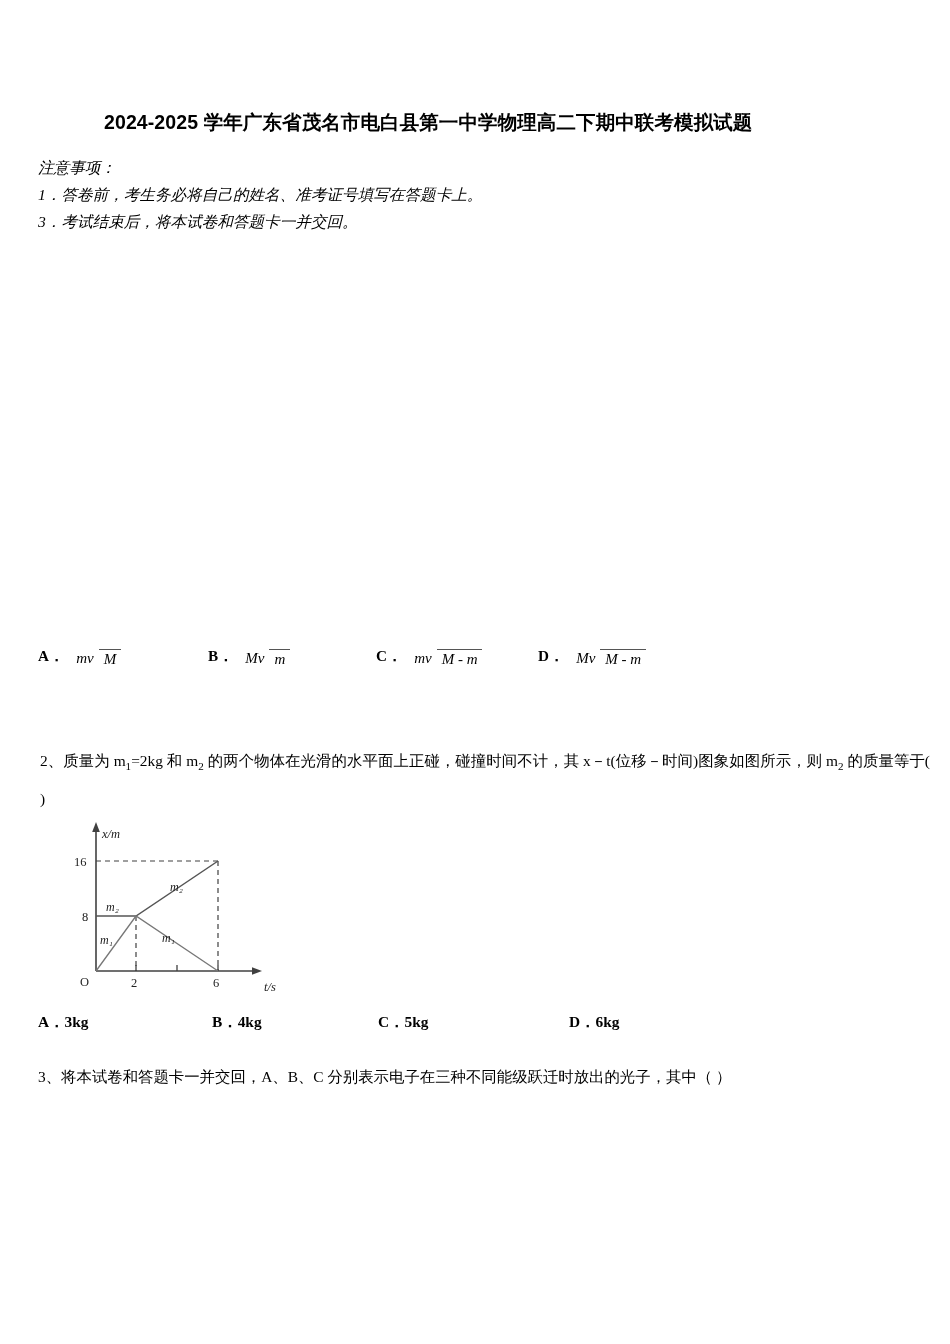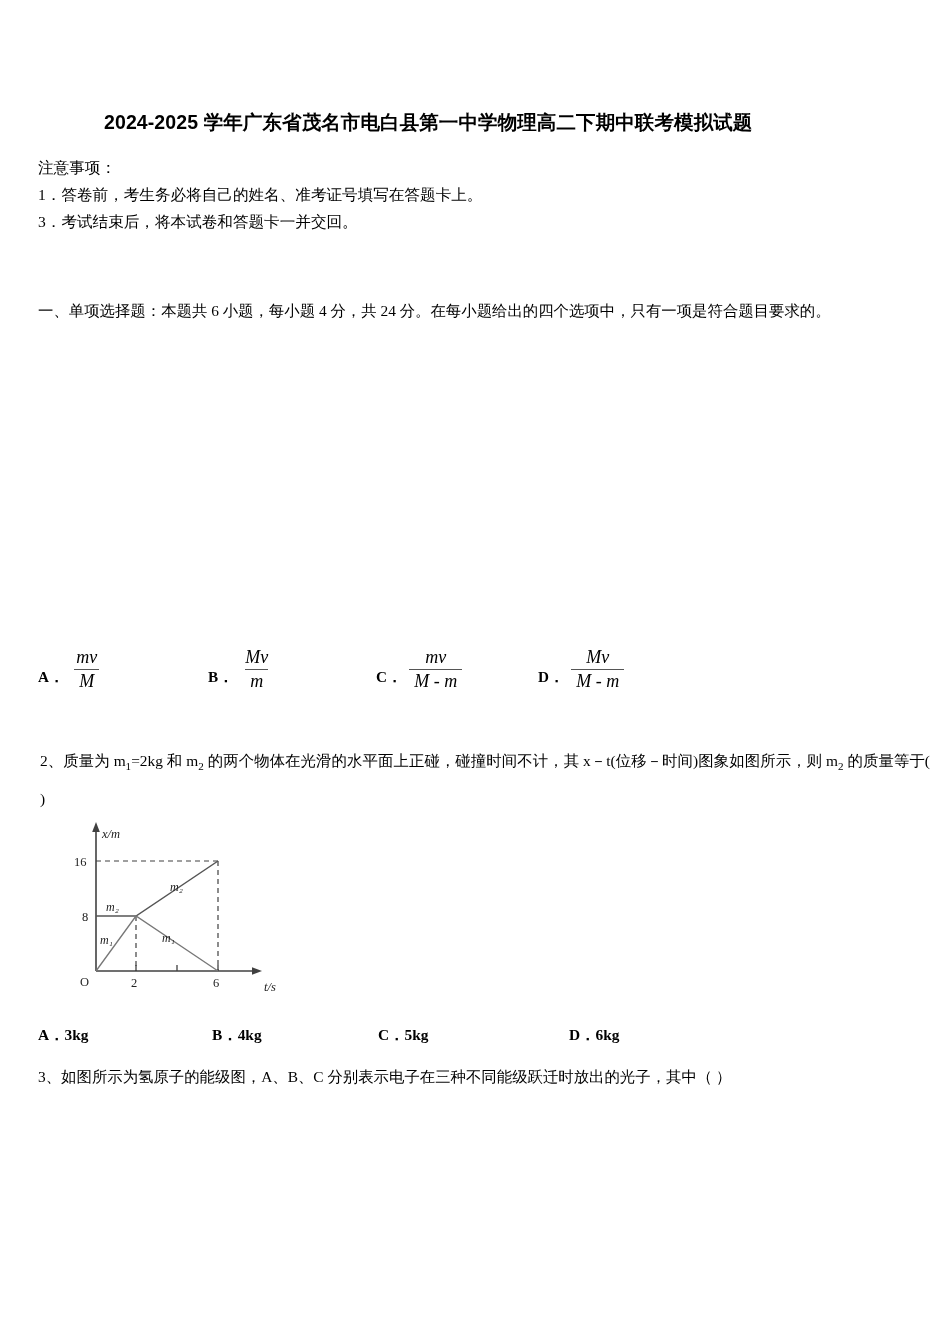--- a/index.html
+++ b/index.html
@@ -32,20 +32,21 @@
     white-space: nowrap;
     line-height: 1.25;
   }
   .notes {
     position: absolute;
     left: 38px;
     top: 155px;
     width: 880px;
     font-size: 15.6px;
     line-height: 1.72;
+    font-style: italic;
   }
   .notes .note-line { white-space: normal; }
   .section-head {
     position: absolute;
     left: 38px;
     top: 299px;
     width: 890px;
     font-size: 15.4px;
     line-height: 1.5;
   }
@@ -74,24 +75,24 @@
   }
   .opt .lbl {
     font-weight: bold;
     font-size: 15.2px;
     margin-right: 7px;
     align-self: flex-end;
     padding-bottom: 4px;
   }
   .frac {
     display: inline-flex;
-    flex-direction: column;
+    flex-direction: row;
     align-items: center;
     font-style: italic;
-    font-size: 18px;
+    font-size: 15px;
     line-height: 1.25;
   }
   .frac .num { padding: 0 5px; }
   .frac .den { padding: 0 5px; border-top: 1.1px solid #555; }
   .q2-text {
     position: absolute;
     left: 40px;
     top: 742px;
     width: 890px;
     font-size: 15.4px;
@@ -101,21 +102,21 @@
   .q2-options {
     position: absolute;
     left: 38px;
     top: 1012px;
     width: 700px;
     font-size: 15.4px;
     font-weight: bold;
   }
   .q2-options .o {
     position: absolute;
-    top: 13px;
+    top: 0;
     white-space: nowrap;
     text-align: center;
   }
   .q3-text {
     position: absolute;
     left: 38px;
     top: 1062px;
     width: 890px;
     font-size: 15.4px;
     line-height: 1.9;
@@ -143,21 +144,20 @@
 
   <div class="title">2024-2025 学年广东省茂名市电白县第一中学物理高二下期中联考模拟试题</div>
 
   <div class="notes">
     <div class="note-line">注意事项：</div>
 
     <div class="note-line">1．答卷前，考生务必将自己的姓名、准考证号填写在答题卡上。</div>
     <div class="note-line">3．考试结束后，将本试卷和答题卡一并交回。</div>
   </div>
 
-  <div class="section-head">一、单项选择题：本题共 6 小题，每小题 4 分，共 24 分。在每小题给出的四个选项中，只有一项是符合题目要求的。</div>
 
 
 
   <div class="q1-options">
     <div class="opt" style="left:0px;">
       <span class="lbl">A．</span>
       <span class="frac">
         <span class="num">mv</span>
         <span class="den">M</span>
       </span>
@@ -227,16 +227,16 @@
   </div>
 
   <div class="q2-options">
     <span class="o" style="left:0px;">A．3kg</span>
     <span class="o" style="left:174px;">B．4kg</span>
     <span class="o" style="left:340px;">C．5kg</span>
     <span class="o" style="left:502px;margin-left:29px;">D．6kg</span>
   </div>
 
   <div class="q3-text">
-    <span>3、</span><span>如图所示为氢原子的能级图，A、B、C 分别表示电子在三种不同能级跃迁时放出的光子，其中（      ）</span>
+    <span>3、</span><span>将本试卷和答题卡一并交回，A、B、C 分别表示电子在三种不同能级跃迁时放出的光子，其中（      ）</span>
   </div>
 
 </div>
 
 </body></html>

